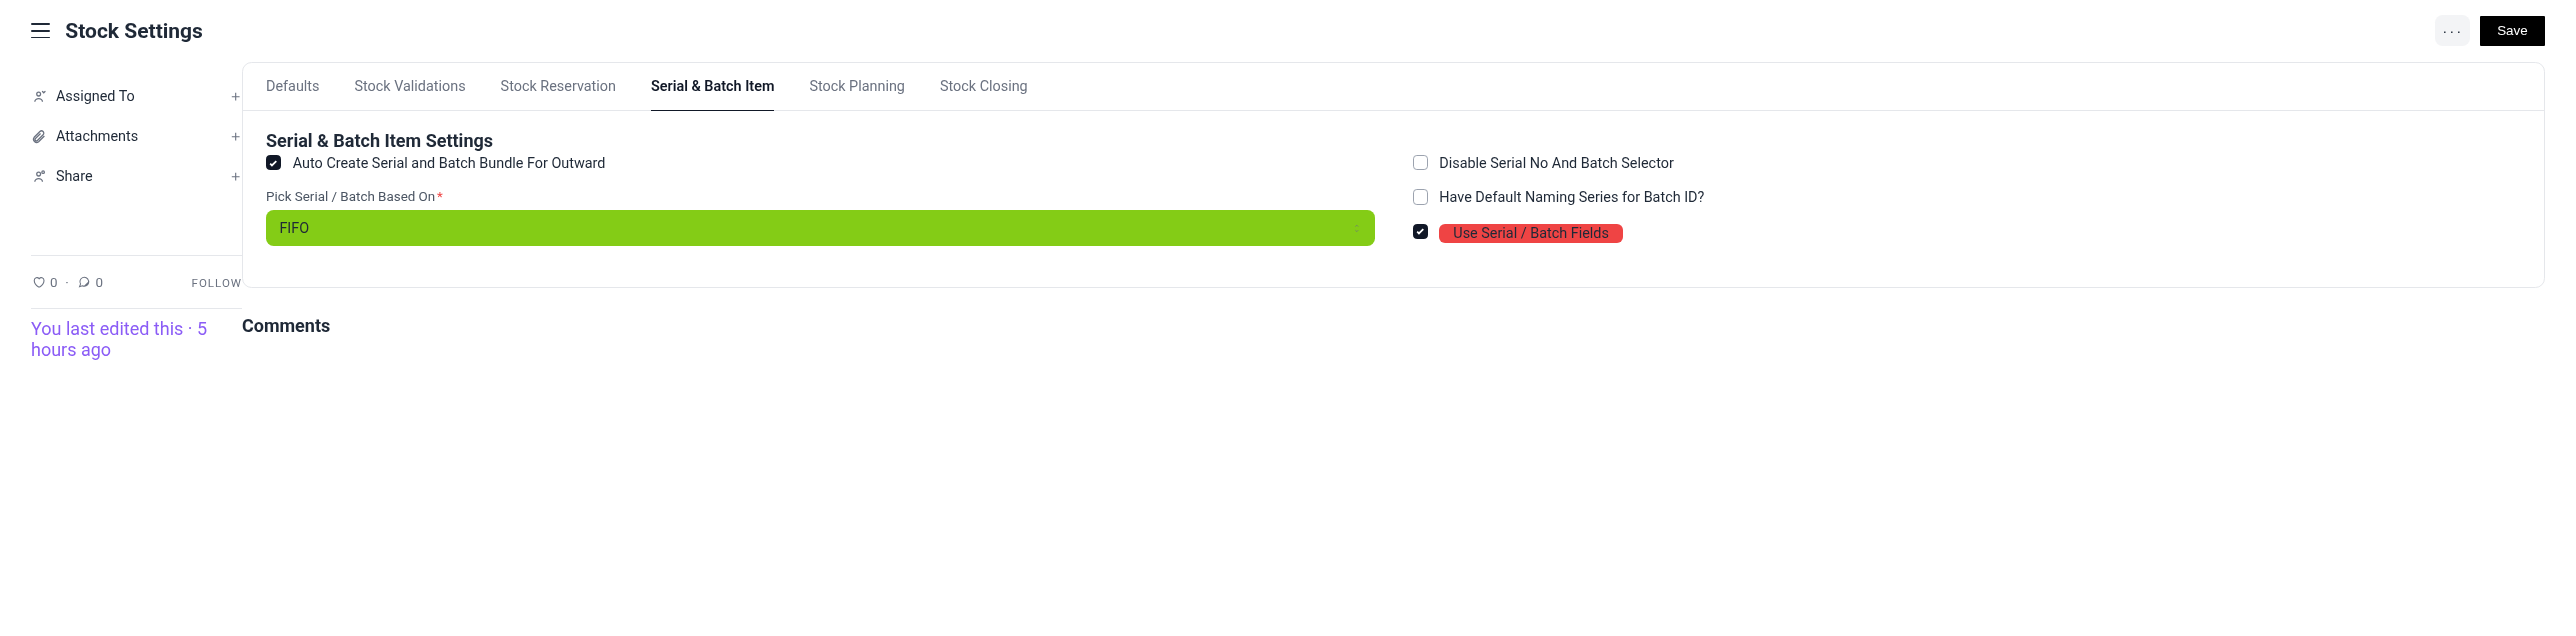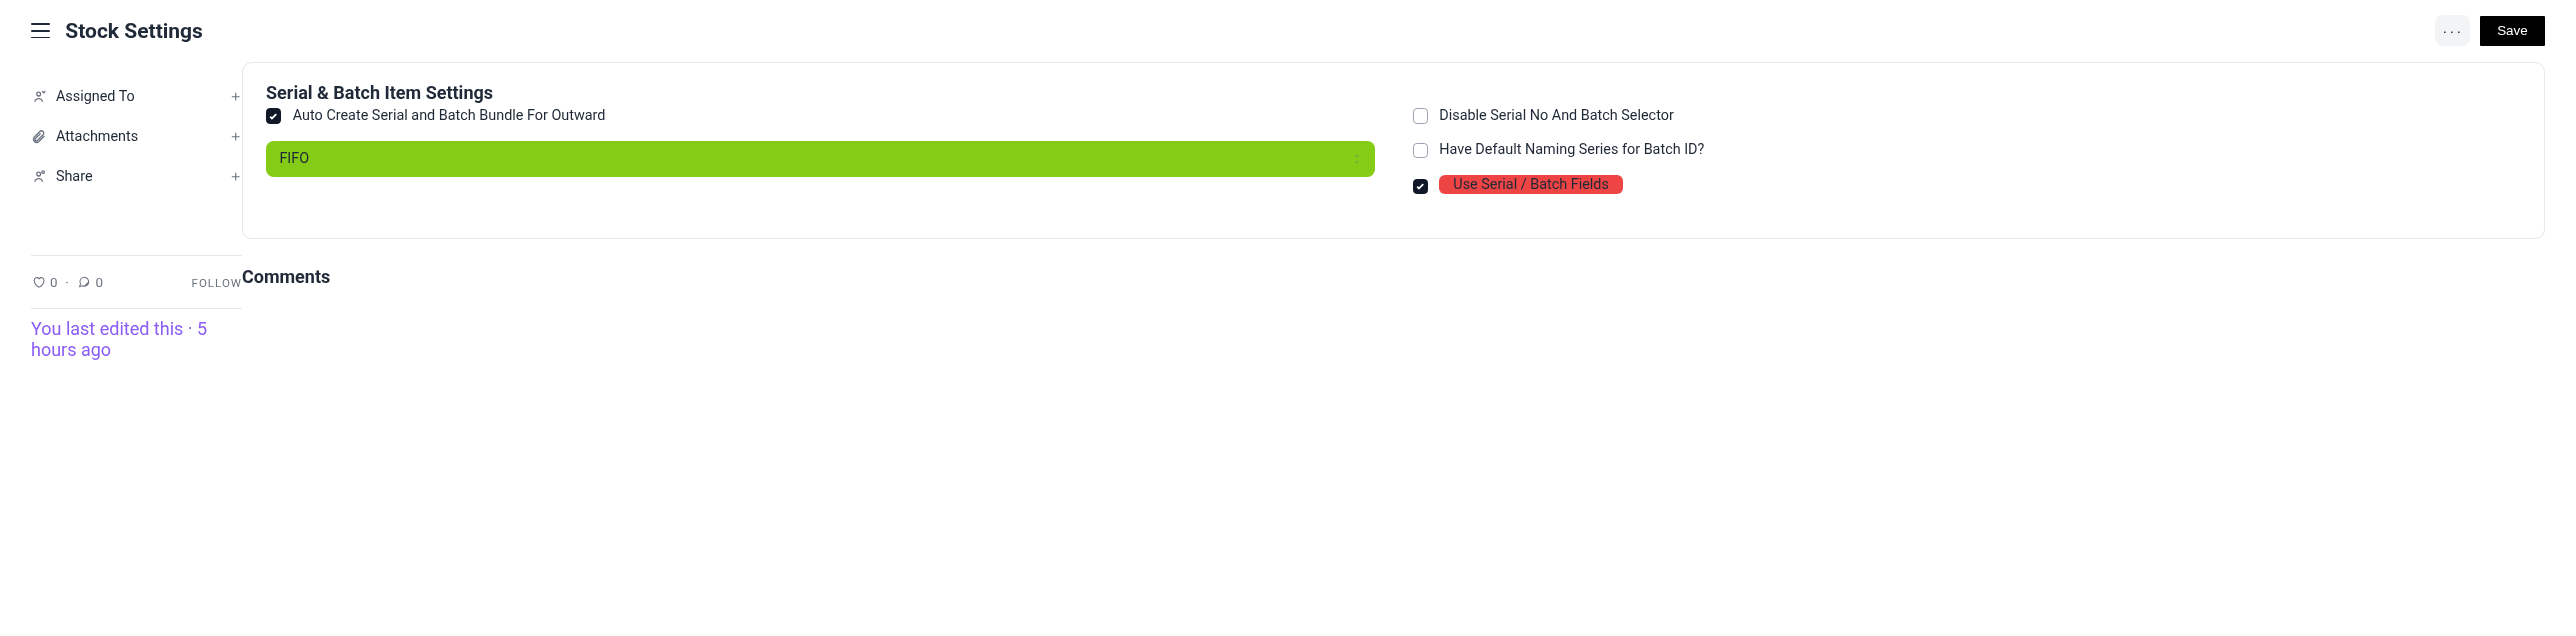--- a/index.html
+++ b/index.html
@@ -182,21 +182,21 @@
     }
     .columns {
       display: flex;
       gap: 38px;
     }
     .column {
       flex: 1;
     }
     .checkbox-row {
       display: flex;
-      align-items: flex-end;
+      align-items: flex-start;
       gap: 11.5px;
       margin-bottom: 17.3px;
     }
     .checkbox {
       width: 15.3px;
       height: 15.3px;
       border: 1.4px solid #9ca3af;
       border-radius: 3.8px;
       display: flex;
       align-items: center;
@@ -343,33 +343,44 @@
         </span>
       </div>
       <span class="follow-link">FOLLOW</span>
     </div>
 
     <div class="sidebar-meta">You last edited this · 5 hours ago</div>
   </aside>
 
   <main class="main">
     <div class="card">
+      <div class="tabs">
+        <div class="tab">Defaults</div>
+        <div class="tab">Stock Validations</div>
+        <div class="tab">Stock Reservation</div>
+        <div class="tab active">Serial &amp; Batch Item</div>
+        <div class="tab">Stock Planning</div>
+        <div class="tab">Stock Closing</div>
+      </div>
       <div class="card-body">
         <h2 class="section-title">Serial &amp; Batch Item Settings</h2>
         <div class="columns">
           <div class="column">
             <div class="checkbox-row">
               <div class="checkbox checked">
                 <svg viewBox="0 0 24 24" fill="none" stroke="#fff" stroke-width="4">
                     <path d="M5 13l4 4L19 7"></path>
                   </svg>
               </div>
               <span class="checkbox-label">Auto Create Serial and Batch Bundle For Outward</span>
             </div>
             <div>
+              <div class="field-label">
+                <span>Pick Serial / Batch Based On</span><span class="required">*</span>
+              </div>
               <div class="select-field">
                 <span>FIFO</span>
                 <span class="select-chevrons">
                   <svg viewBox="0 0 24 24" width="9.6" height="5.8" fill="none" stroke="#6b7280" stroke-width="3">
                       <path d="M6 15l6-6 6 6"></path>
                     </svg>
                   <svg viewBox="0 0 24 24" width="9.6" height="5.8" fill="none" stroke="#6b7280" stroke-width="3">
                       <path d="M6 9l6 6 6-6"></path>
                     </svg>
                 </span>

